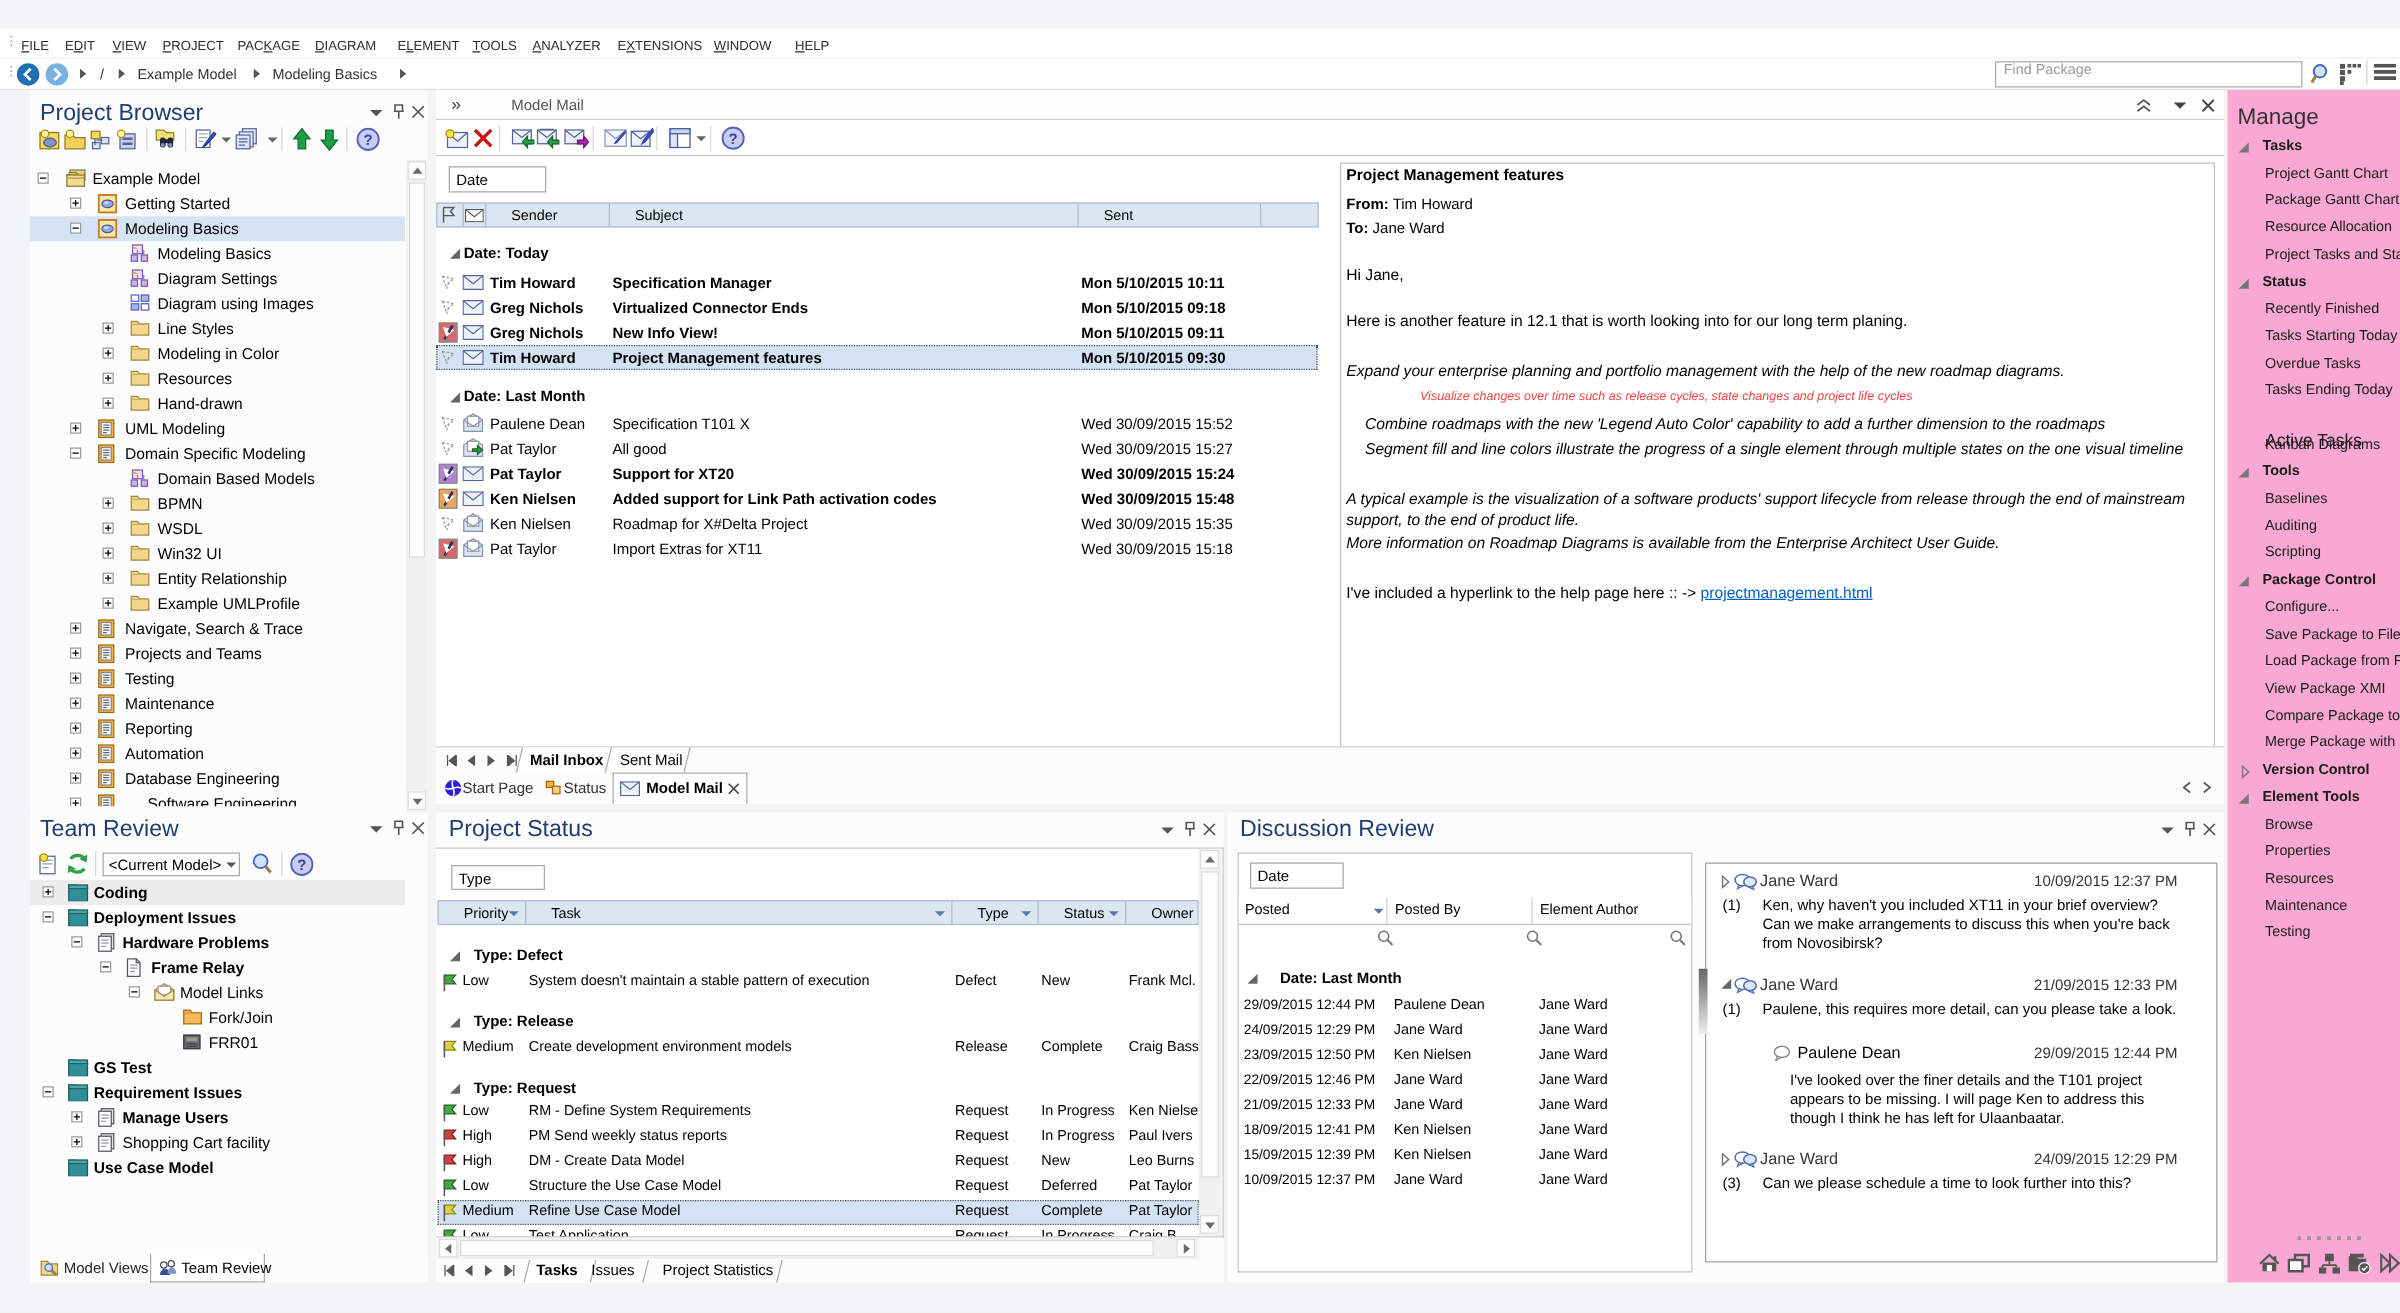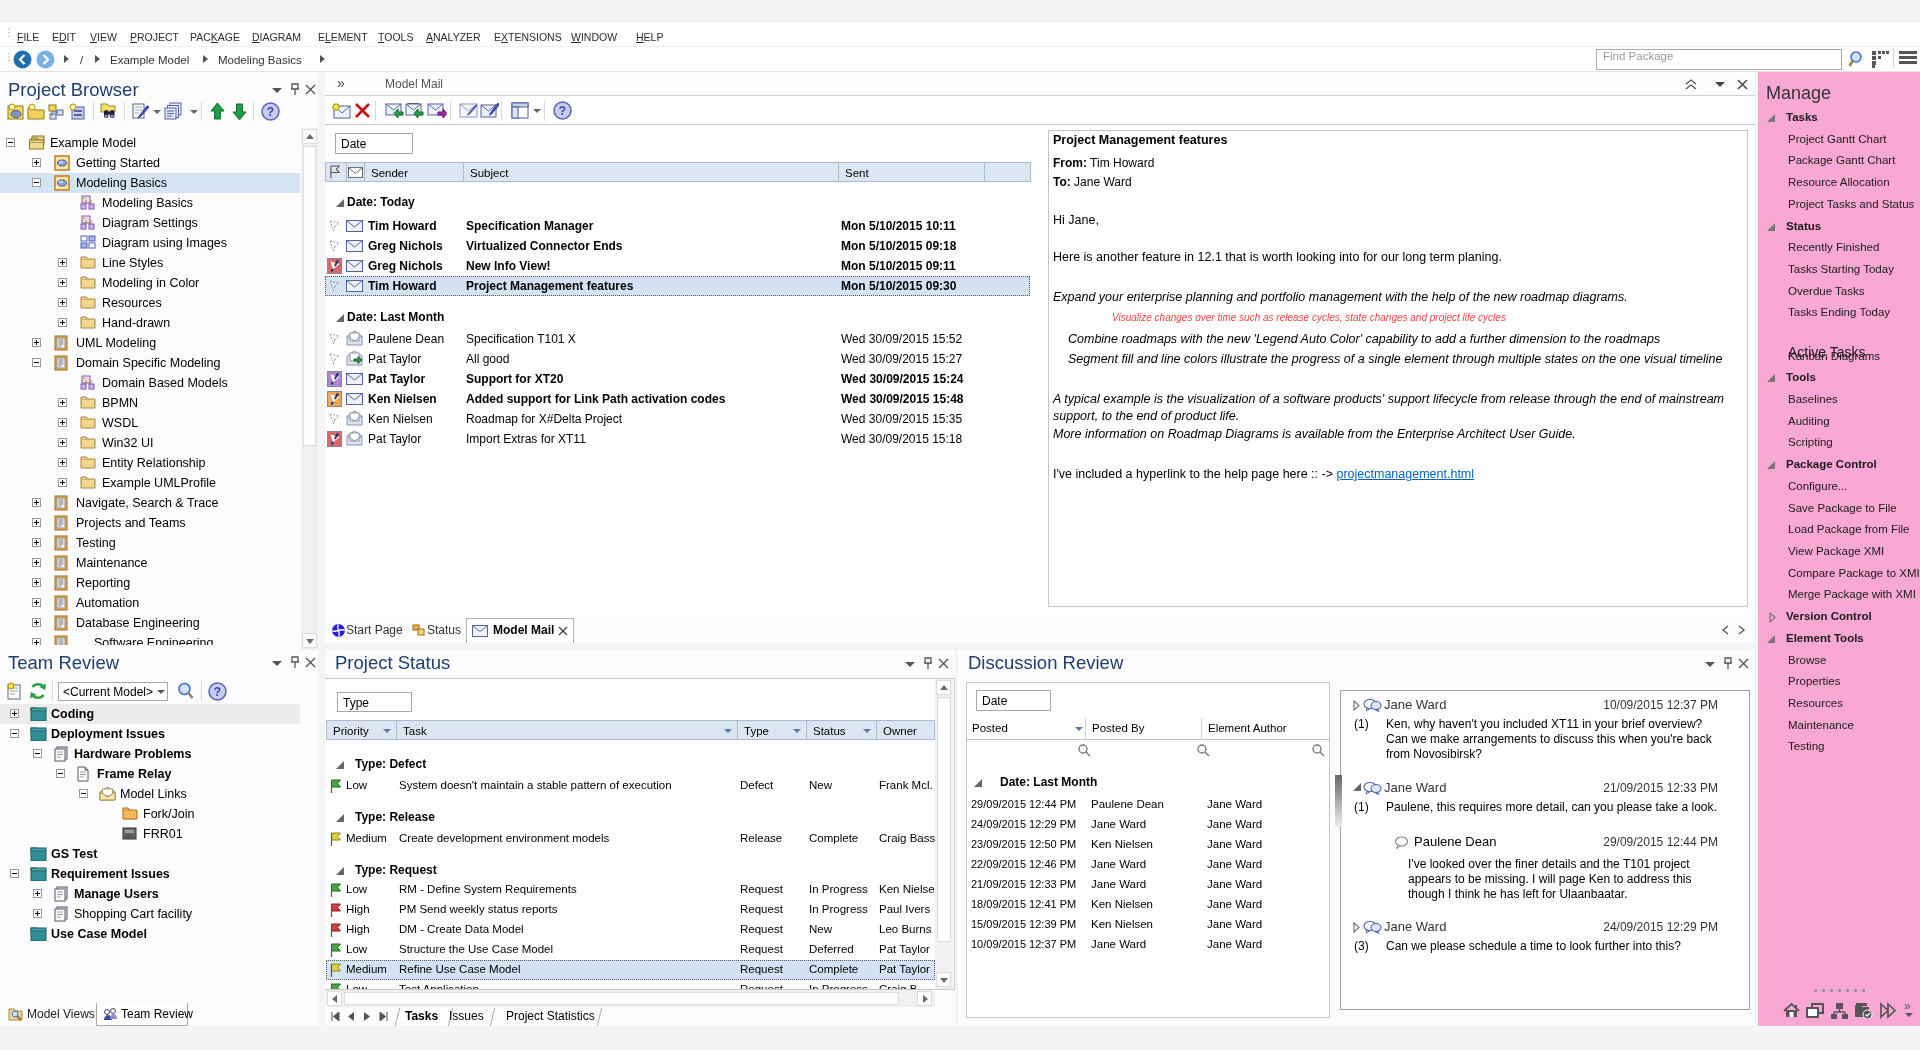--- a/index.html
+++ b/index.html
@@ -11,41 +11,41 @@
 #titlebar .title { position:absolute; left:31px; top:5px; font-size:11.5px; color:#444; }
 #menubar { left:0; top:23px; width:1920px; height:24px; background:#fff; border-bottom:1px solid #f0f0f0;}
 .menuitem { position:absolute; top:8px; font-size:10.5px; color:#2b2b2b; }
 .menuitem u { text-decoration:underline; }
 #toolbar { left:0; top:47px; width:1920px; height:25px; background:#fff; border-bottom:1px solid #e3e3e3; }
 .grip { position:absolute; width:3px; color:#999; font-size:10px; }
 
 .bc { position:absolute; top:7px; font-size:11.5px; color:#333; }
 .bcarrow { position:absolute; top:8px; width:0; height:0; border-left:5px solid #555; border-top:4px solid transparent; border-bottom:4px solid transparent; }
 
-.panel { position:absolute; background:#fdfdfd; }
+.panel { position:absolute; background:#fdfdfd;margin-left:24px; }
 .pcaption { position:absolute; font-size:18.5px; color:#1f3e70; }
 
 .trow { position:absolute; height:20px; font-size:12.5px; color:#000; white-space:nowrap; }
 .trow .lbl { position:absolute; top:3px; }
 .exp { position:absolute; top:5px; width:9px; height:9px; border:1px solid #9a9a9a; background:#fff; }
 .exp:before { content:""; position:absolute; left:1px; top:3px; width:5px; height:1px; background:#000; }
 .exp.plus:after { content:""; position:absolute; left:3px; top:1px; width:1px; height:5px; background:#000; }
 .selrow { background:#d5e4f3; }
 
 .sb { position:absolute; background:#f0f0f0; }
 .sbbtn { position:absolute; background:#fdfdfd; border:1px solid #dcdcdc; width:15px; height:15px; }
 .sbthumb { position:absolute; background:#cdcdcd; }
 .arr-u { width:0;height:0;border-left:4px solid transparent;border-right:4px solid transparent;border-bottom:5px solid #6a6a6a; position:absolute; }
 .arr-d { width:0;height:0;border-left:4px solid transparent;border-right:4px solid transparent;border-top:5px solid #6a6a6a; position:absolute; }
 .arr-l { width:0;height:0;border-top:4px solid transparent;border-bottom:4px solid transparent;border-right:5px solid #6a6a6a; position:absolute; }
 .arr-r { width:0;height:0;border-top:4px solid transparent;border-bottom:4px solid transparent;border-left:5px solid #6a6a6a; position:absolute; }
 
 .gridhead { position:absolute; background:#dce5f2; border:1px solid #aabbd3; }
 .gridhead .hcell { position:absolute; top:0; height:100%; border-right:1px solid #aabbd3; font-size:11.5px; color:#000; }
-.hlabel { position:absolute; top:4px; left:6px; }
+.hlabel { position:absolute; top:4px; left:20px; }
 .harrow { position:absolute; right:5px; top:8px; width:0; height:0; border-left:4px solid transparent; border-right:4px solid transparent; border-top:4px solid #5a78a0; }
 
 #statusbar { left:0; top:1026px; width:1920px; height:24px; background:#2b5797; color:#fff; font-size:13px; }
 </style>
 </head>
 <body>
 <div id="app">
   <div id="menubar" class="abs">
     <div class="grip" style="left:4px;top:4px">⋮</div>
     <div class="menuitem" style="left:17px"><u>F</u>ILE</div>
@@ -817,20 +817,38 @@
       <div class="abs" style="left:728px;top:218px;font-size:12.5px;color:#000;white-space:nowrap;font-style:italic">Expand your enterprise planning and portfolio management with the help of the new roadmap diagrams.</div>
       <div class="abs" style="left:787px;top:240px;font-size:10px;color:#ef4444;white-space:nowrap;font-style:italic">Visualize changes over time such as release cycles, state changes and project life cycles</div>
       <div class="abs" style="left:743px;top:260px;font-size:12.5px;color:#000;white-space:nowrap;font-style:italic">Combine roadmaps with the new 'Legend Auto Color' capability to add a further dimension to the roadmaps</div>
       <div class="abs" style="left:743px;top:280px;font-size:12.5px;color:#000;white-space:nowrap;font-style:italic">Segment fill and line colors illustrate the progress of a single element through multiple states on the one visual timeline</div>
       <div class="abs" style="left:728px;top:320px;font-size:12.5px;color:#000;white-space:nowrap;font-style:italic">A typical example is the visualization of a software products' support lifecycle from release through the end of mainstream</div>
       <div class="abs" style="left:728px;top:337px;font-size:12.5px;color:#000;white-space:nowrap;font-style:italic">support, to the end of product life.</div>
       <div class="abs" style="left:728px;top:355px;font-size:12.5px;color:#000;white-space:nowrap;font-style:italic">More information on Roadmap Diagrams is available from the Enterprise Architect User Guide.</div>
       <div class="abs" style="left:728px;top:395px;font-size:12.5px;color:#000;white-space:nowrap">I've included a hyperlink to the help page here :: -&gt; <span style="color:#0563c1;text-decoration:underline">projectmanagement.html</span></div>
     </div>
 
+    <div class="abs" style="left:0;top:525px;width:1430px;height:21px;background:#fcfcfc;border-top:1px solid #d0d0d0">
+      <svg class="abs" style="left:8px;top:6px" width="9" height="9" viewBox="0 0 9 9">
+          <path d="M1 0 v9 M8 0 L2.5 4.5 L8 9z" fill="#555" stroke="#555" stroke-width="1"></path>
+        </svg>
+      <svg class="abs" style="left:24px;top:6px" width="8" height="9" viewBox="0 0 8 9">
+          <path d="M7 0 L1 4.5 L7 9z" fill="#555"></path>
+        </svg>
+      <svg class="abs" style="left:40px;top:6px" width="8" height="9" viewBox="0 0 8 9">
+          <path d="M1 0 L7 4.5 L1 9z" fill="#555"></path>
+        </svg>
+      <svg class="abs" style="left:56px;top:6px" width="9" height="9" viewBox="0 0 9 9">
+          <path d="M8 0 v9 M1 0 L6.5 4.5 L1 9z" fill="#555" stroke="#555" stroke-width="1"></path>
+        </svg>
+      <div class="abs" style="left:66px;top:0;width:72px;height:21px;background:#fff;border-left:1px solid #aaa;border-right:1px solid #aaa;transform:skewX(-14deg)"></div>
+      <div class="abs" style="left:75px;top:3px;font-size:12px;font-weight:bold;color:#000">Mail Inbox</div>
+      <div class="abs" style="left:139px;top:0;width:62px;height:21px;border-right:1px solid #aaa;transform:skewX(-14deg)"></div>
+      <div class="abs" style="left:147px;top:3px;font-size:12px;color:#000">Sent Mail</div>
+    </div>
 
     <div class="abs" style="left:0;top:546px;width:1430px;height:25px;background:#fcfcfc">
       <svg class="abs" style="left:6px;top:5px" width="15" height="15" viewBox="0 0 18 18">
           <circle cx="9" cy="9" r="7.8" fill="#2a1ee0"></circle>
           <path d="M9 1.5 C 5.5 5.5, 12.5 12.5, 9 16.5 M1.5 9 C 5.5 12.5, 12.5 5.5, 16.5 9" stroke="#fff" stroke-width="1.6" fill="none"></path>
         </svg>
       <div class="abs" style="left:21px;top:5px;font-size:12px;color:#333">Start Page</div>
       <svg class="abs" style="left:86px;top:5px" width="15" height="14" viewBox="0 0 15 14">
           <rect x="2" y="2" width="6" height="5" fill="#f4b040" stroke="#a06a10"></rect>
           <rect x="7" y="6" width="6" height="6" fill="#f4d080" stroke="#a06a10"></rect>

